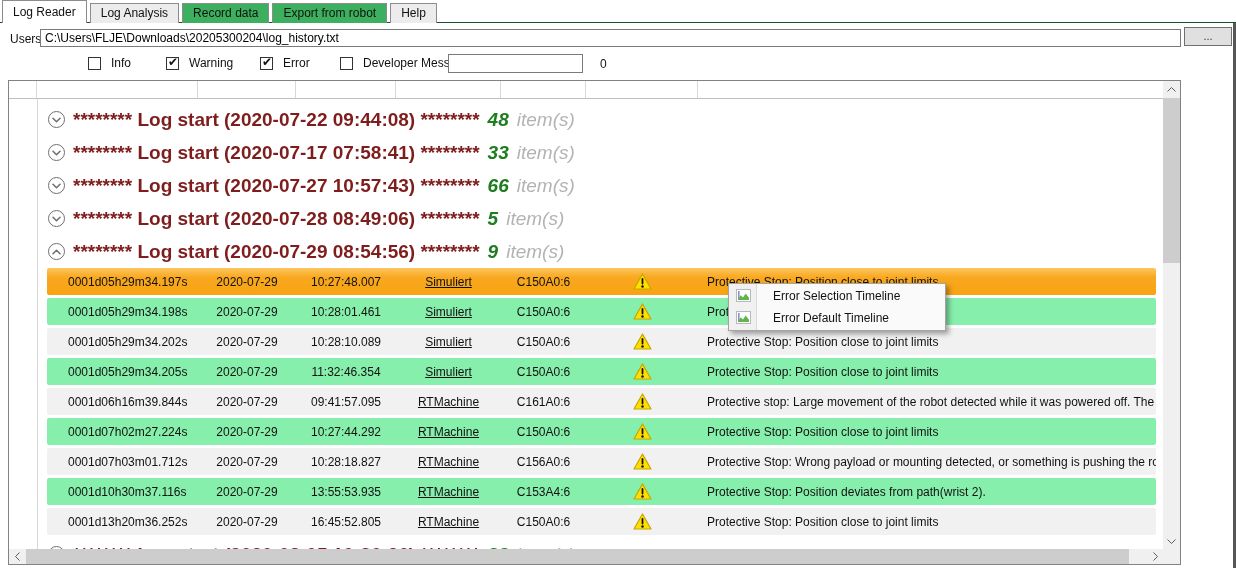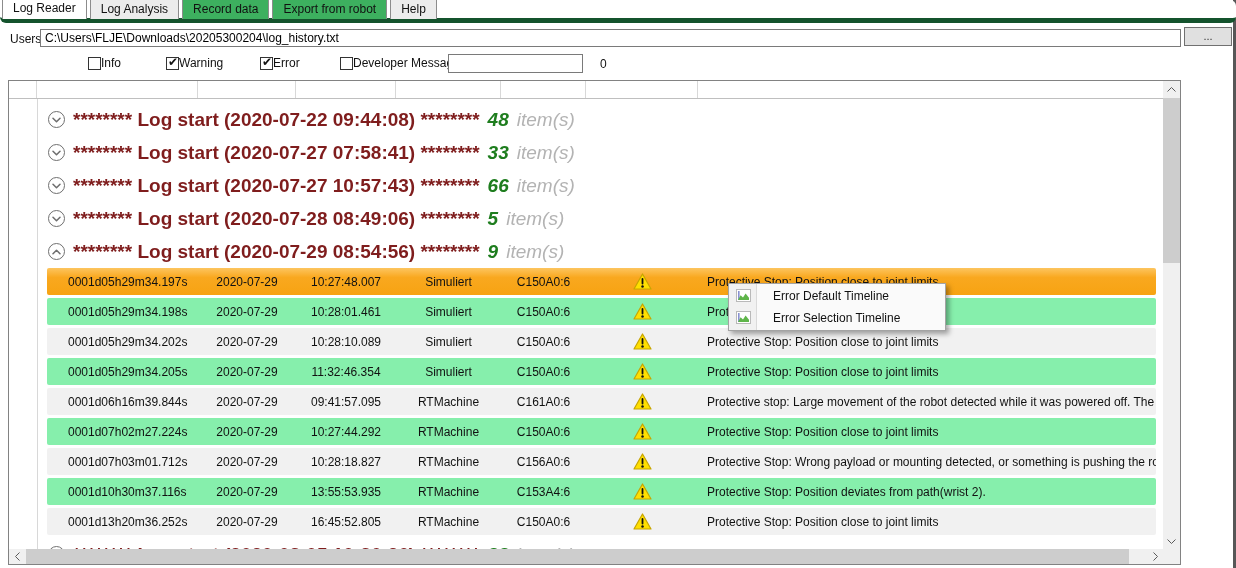--- a/index.html
+++ b/index.html
@@ -4,22 +4,22 @@
 <style>
   * { box-sizing: border-box; margin: 0; padding: 0; }
   html,body { background:#fff; }
   .app {
     position: relative; width: 1236px; height: 568px; overflow: hidden;
     background: #fff; font-family: "Liberation Sans", sans-serif; color:#111;
   }
   
   .tabbar {
     position: absolute; left:0; top:0; right:0; height:23px;
-    border-bottom:5px solid #14532d; display:flex; align-items:flex-end; padding-left:2px;
-    background:#fff; z-index:3;border-radius:6px;
+    border-bottom:1px solid #14532d; display:flex; align-items:flex-end; padding-left:2px;
+    background:#fff; z-index:3;
   }
   .tab {
     position:relative; height:20px; line-height:19px; padding:0 10px; font-size:12px;
     border:1px solid #8c8c8c; border-bottom:none; margin-right:3px; margin-bottom:-1px;
     background:#ECECEC; cursor:pointer; white-space:nowrap;
   }
   .tab-active { height:23px; line-height:22px; background:#fff; z-index:4; }
   .tab-green  { background:#3DB05F; }
   
   .open-label { position:absolute; left:10px; top:32px; font-size:12px; }
@@ -28,21 +28,21 @@
     border:1px solid #7a7a7a; font-size:12px; padding:0 4px;
     font-family:"Liberation Sans", sans-serif; background:#fff;
   }
   .browse-btn {
     position:absolute; left:1184px; top:27px; width:48px; height:19px;
     background:#E0E0E0; border:1px solid #707070; font-size:11px; line-height:16px;
     text-align:center; cursor:pointer; color:#333;
   }
   
   .filter-row { position:absolute; left:0; top:54px; right:0; height:22px; }
-  .fcb { position:absolute; top:2px; display:flex; align-items:center; gap:0; font-size:12px; cursor:pointer;padding-left:44px; }
+  .fcb { position:absolute; top:2px; display:flex; align-items:center; gap:10px; font-size:12px; cursor:pointer;padding-left:44px; }
   .f0{left:44px} .f1{left:122px} .f2{left:216px} .f3{left:296px}
   .cbx { width:13px; height:13px; border:1px solid #333; background:#fff; position:relative; flex:none; }
   .cbx.on::after { content:"\2714"; position:absolute; left:1px; top:-3px; font-size:12px; color:#111; }
   .search-input {
     position:absolute; left:448px; top:0px; width:135px; height:19px;
     border:1px solid #7a7a7a; font-size:12px; padding:0 4px; font-family:"Liberation Sans", sans-serif;
   }
   .match-count { position:absolute; left:600px; top:3px; font-size:12px; }
   
   .grid {
@@ -78,21 +78,21 @@
   
   .row {
     height:27px; margin:0 0 3px 38px; width:1109px; display:flex; align-items:center;
     border-radius:2px; font-size:12px; color:#111; cursor:pointer;
   }
   .row.light { background:#F1F1F1; }
   .row.dark  { background:#86efac; }
   .row.sel   { background:linear-gradient(180deg,#FDC55F 0%,#F9A81F 35%,#F7A312 100%); }
   .c { flex:none; text-align:center; overflow:hidden; white-space:nowrap; }
   .ts   { width:151px; text-align:left; padding-left:21px; }
-  .date { width:98px; } .time { width:100px; } .src { width:105px; } .code { width:85px; }
+  .date { width:98px; } .time { width:100px; } .src { width:105px;text-decoration:underline; } .code { width:85px; }
   .cat  { width:112px; display:flex; justify-content:center; align-items:center; }
   .desc { flex:1; text-align:left; padding-left:9px; }
   
   .vscroll { position:absolute; top:0; right:0; width:17px; bottom:15px; background:#F0F0F0; }
   .sarrow { position:absolute; display:flex; align-items:center; justify-content:center; background:#F0F0F0; cursor:pointer; }
   .vs-up   { top:0; left:0; right:0; height:16px; }
   .vs-down { bottom:0; left:0; right:0; height:16px; }
   .vs-thumb{ position:absolute; top:17px; left:0; right:0; height:165px; background:#CDCDCD; cursor:pointer; }
   .hscroll { position:absolute; left:0; right:17px; bottom:0; height:15px; background:#F0F0F0; }
   .hs-left { left:0; top:0; bottom:0; width:16px; }
@@ -174,21 +174,21 @@
     <span class="gtitle">******** Log start (2020-07-22 09:44:08) ********</span>
     <span class="gcount">48</span>
     <span class="gitems">item(s)</span>
   </div>
         <div class="group">
     <span class="chevcircle">
       <svg width="9" height="6" viewBox="0 0 9 6">
               <polyline points="1,1.2 4.5,4.8 8,1.2" fill="none" stroke="#6F6F6F" stroke-width="1.5" stroke-linecap="round" stroke-linejoin="round"></polyline>
             </svg>
     </span>
-    <span class="gtitle">******** Log start (2020-07-27 07:58:41) ********</span>
+    <span class="gtitle">******** Log start (2020-07-17 07:58:41) ********</span>
     <span class="gcount">33</span>
     <span class="gitems">item(s)</span>
   </div>
         <div class="group">
     <span class="chevcircle">
       <svg width="9" height="6" viewBox="0 0 9 6">
               <polyline points="1,1.2 4.5,4.8 8,1.2" fill="none" stroke="#6F6F6F" stroke-width="1.5" stroke-linecap="round" stroke-linejoin="round"></polyline>
             </svg>
     </span>
     <span class="gtitle">******** Log start (2020-07-27 10:57:43) ********</span>
@@ -393,28 +393,28 @@
   <div class="cmenu">
     <div class="mgutter"></div>
   <div class="mitem">
     <span class="micon">
       <svg width="15" height="13" viewBox="0 0 15 13">
             <rect x="0.5" y="0.5" width="14" height="12" fill="#FFFFFF" stroke="#B9B9B9"></rect>
             <rect x="2" y="2" width="1.6" height="9" fill="#8891D0"></rect>
             <path d="M2 11 L4.6 6.2 L7 8.6 L9.6 4.4 L13 8.8 L13 11 Z" fill="#5FB54A"></path>
           </svg>
     </span>
-    <span class="mlabel">Error Default Timeline</span>
+    <span class="mlabel">Error Selection Timeline</span>
   </div>
       <div class="mitem">
     <span class="micon">
       <svg width="15" height="13" viewBox="0 0 15 13">
             <rect x="0.5" y="0.5" width="14" height="12" fill="#FFFFFF" stroke="#B9B9B9"></rect>
             <rect x="2" y="2" width="1.6" height="9" fill="#8891D0"></rect>
             <path d="M2 11 L4.6 6.2 L7 8.6 L9.6 4.4 L13 8.8 L13 11 Z" fill="#5FB54A"></path>
           </svg>
     </span>
-    <span class="mlabel">Error Selection Timeline</span>
+    <span class="mlabel">Error Default Timeline</span>
   </div>
     </div>
 
   <div class="win-edge"></div>
 </div>
 
 </body></html>

